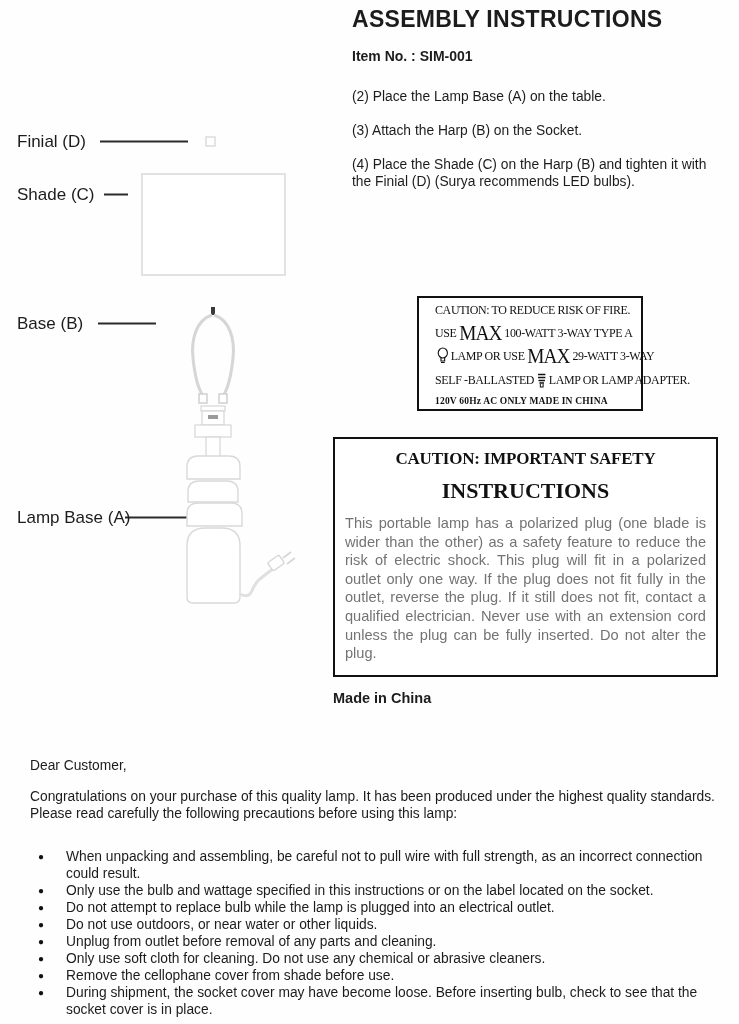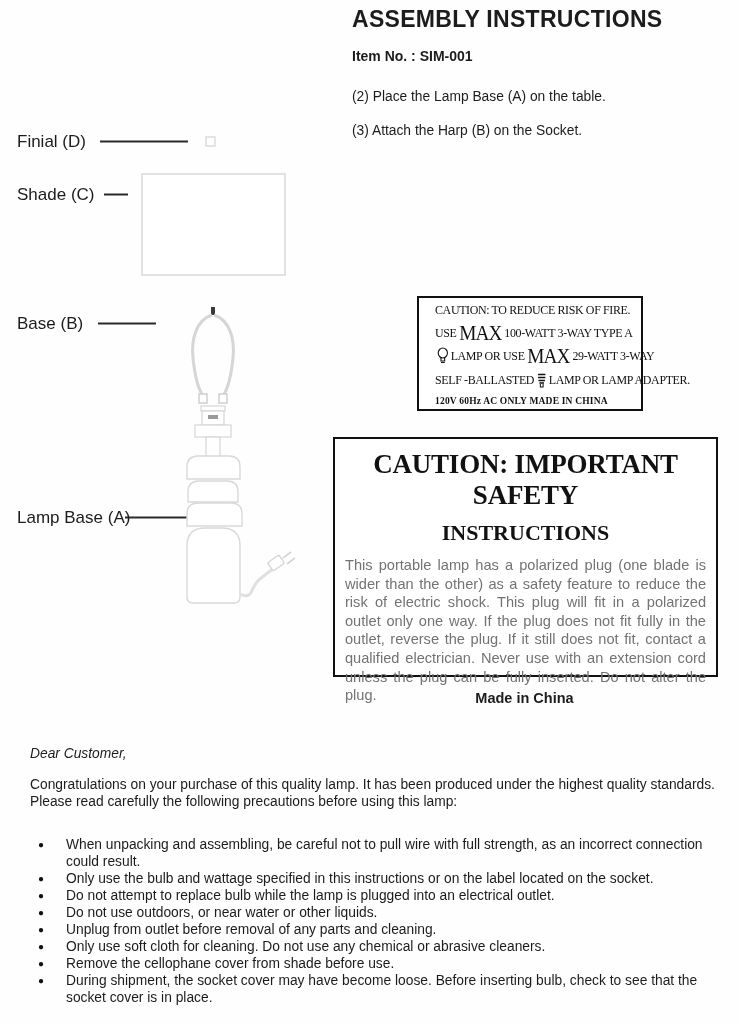--- a/index.html
+++ b/index.html
@@ -21,37 +21,37 @@
   .watt-line{white-space:nowrap;display:flex;align-items:center;justify-content:flex-start;
              font-size:13px;letter-spacing:-0.4px;transform:scaleX(.92);transform-origin:0 50%;}
   .watt-line .big{font-size:21px;line-height:14px;padding:0 3px;letter-spacing:-1px;}
   .watt-line svg{margin:0 2px;flex:0 0 auto;}
   .watt-footer{font-size:10px;font-weight:bold;letter-spacing:.2px;transform:scaleX(.95);transform-origin:0 50%;}
 
   
   .safety-box{position:absolute;left:333px;top:437px;width:361px;height:222px;
               border:2.5px solid #111;background:#fff;padding:6px 10px 8px 10px;}
   .safety-t1,.safety-t2{text-align:center;font-family:"Liberation Serif",serif;font-weight:bold;color:#111;}
-  .safety-t1{font-size:27px;margin-top:4px;letter-spacing:-0.2px;}
+  .safety-t1{font-size:17px;margin-top:4px;letter-spacing:-0.2px;}
   .safety-t2{font-size:22px;margin-top:9px;}
   .safety-body{margin-top:10px;font-size:14.6px;line-height:18.6px;text-align:justify;color:#737373;}
-  .made-in{position:absolute;left:333px;top:690px;width:383px;text-align:center;
+  .made-in{position:absolute;left:333px;top:690px;width:383px;text-align:left;
            font-size:14.5px;font-weight:bold;}
 
   
   .diagram-label{position:absolute;font-size:17px;color:#1c1c1c;white-space:nowrap;}
   .lbl-finial{left:17px;top:132px;}
   .lbl-shade{left:17px;top:185px;}
   .lbl-harp{left:17px;top:314px;}
   .lbl-base{left:17px;top:508px;}
   .diagram-svg{position:absolute;left:0;top:0;width:739px;height:1024px;pointer-events:none;}
 
   
   .customer{position:absolute;left:30px;top:745px;width:694px;font-size:13.8px;line-height:17px;}
-  .salutation{margin:0 0 14px 0;font-style:italic;}
+  .salutation{margin:12px 0 14px 0;}
   .intro{margin:0 0 26px 0;}
   .bullets{margin:0;padding:0;list-style:none;}
   .bullets li{display:flex;align-items:flex-start;margin:0;}
   .bullet-dot{flex:0 0 28px;font-size:10px;line-height:17px;padding-left:8px;color:#111;}
   .bullet-text{flex:1;}
 </style>
 </head>
 <body>
 
 <div class="page">
@@ -94,20 +94,21 @@
   <div class="diagram-label lbl-shade">Shade (C)</div>
   <div class="diagram-label lbl-harp">Base (B)</div>
   <div class="diagram-label lbl-base">Lamp Base (A)</div>
 
   <div class="doc-title">ASSEMBLY INSTRUCTIONS</div>
   <div class="item-no">Item No. : SIM-001</div>
 
   <div class="steps">
     <p>(2) Place the Lamp Base (A) on the table.</p>
     <p>(3) Attach the Harp (B) on the Socket.</p>
+    <p>(4) Place the Shade (C) on the Harp (B) and tighten it with the Finial (D) (Surya recommends LED bulbs).</p>
   </div>
 
   <div class="watt-box">
     <div class="watt-line">
       <span>CAUTION:  TO REDUCE  RISK  OF  FIRE.</span>
     </div>
     <div class="watt-line">
       <span>USE</span>
       <span class="big">MAX</span>
       <span>100-WATT 3-WAY TYPE  A</span>

